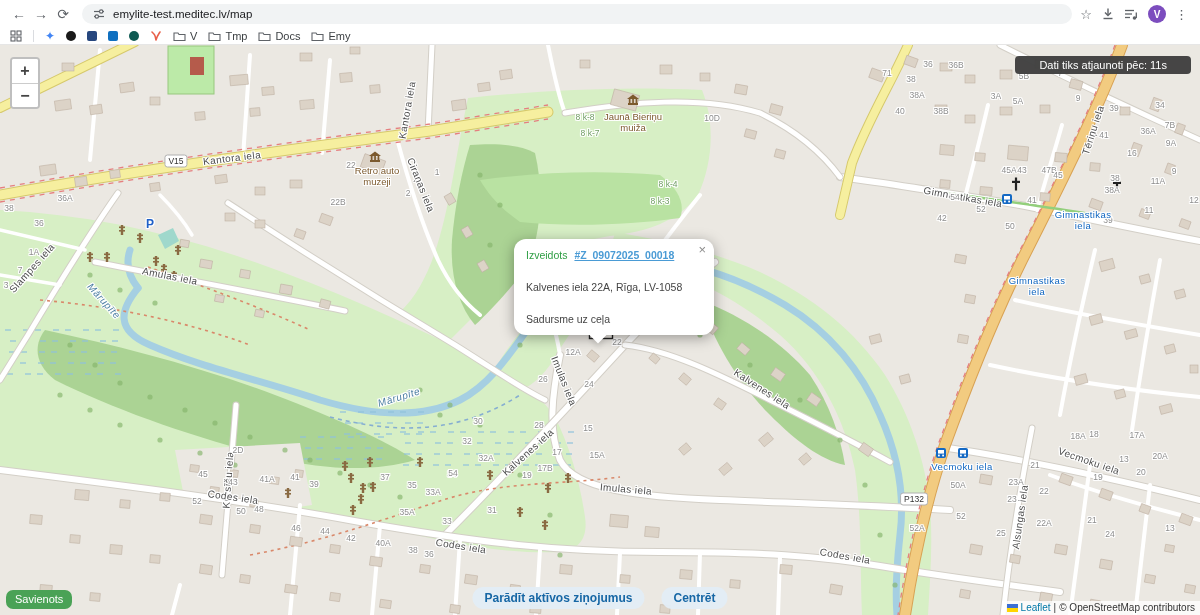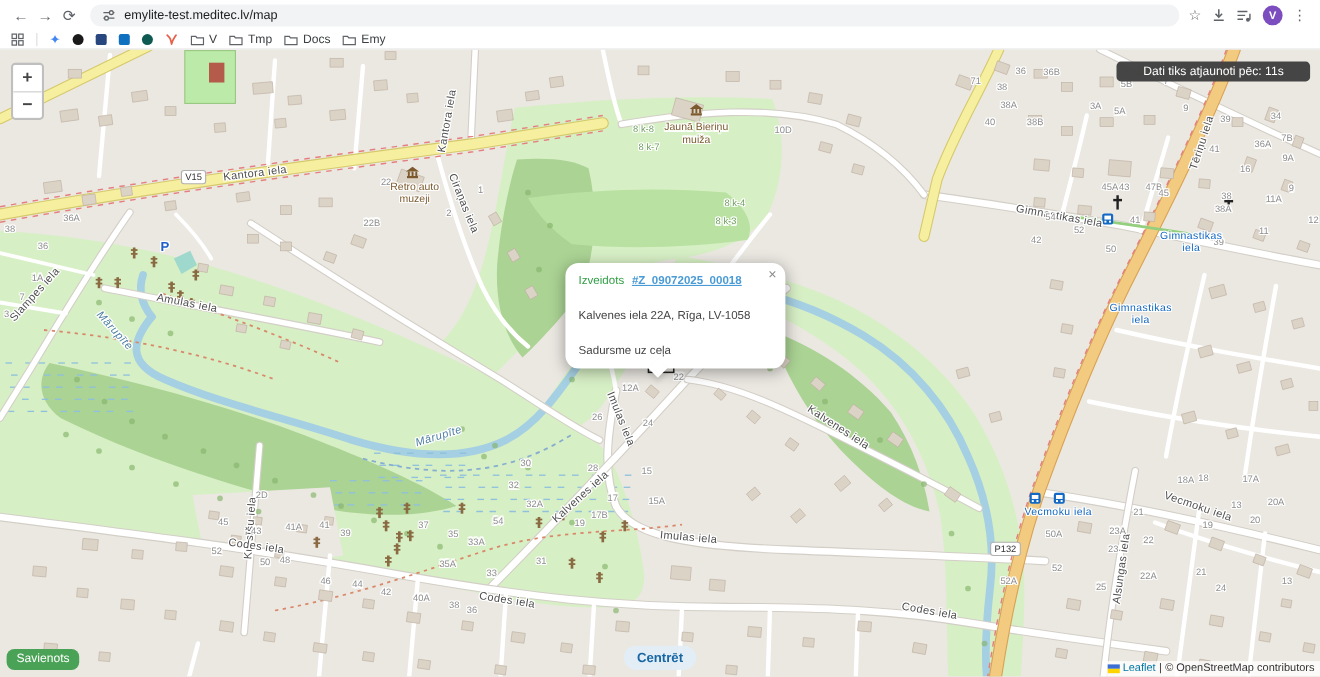--- a/index.html
+++ b/index.html
@@ -720,20 +720,21 @@
   </div>
   <div class="popup-line">Kalvenes iela 22A, Rīga, LV-1058</div>
   <div class="popup-line">Sadursme uz ceļa</div>
   <span class="popup-close">×</span>
   <div class="popup-tail"></div>
 </div>
 
 <div class="conn">Savienots</div>
 
 <div class="btm-buttons">
+  <button class="map-btn">Parādīt aktīvos ziņojumus</button>
   <button class="map-btn">Centrēt</button>
 </div>
 
 <div class="attr">
   <span class="flag">
       <div class="b"></div>
       <div class="y"></div>
     </span>
   <a class="leaf-link" href="#">Leaflet</a>
   <span>|</span>

